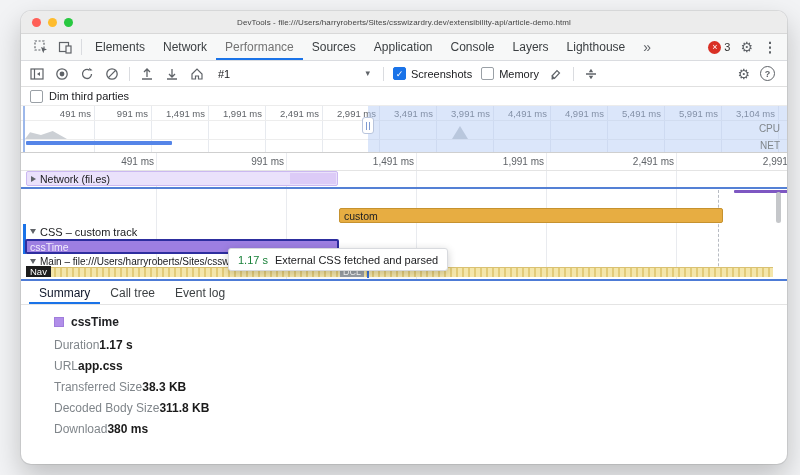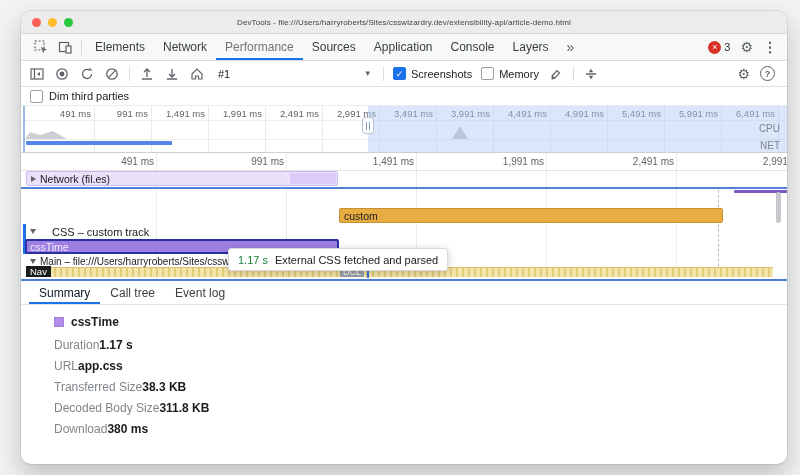--- a/index.html
+++ b/index.html
@@ -54,21 +54,21 @@
   .fl-tick{position:absolute;top:3px;width:72px;text-align:right;font-size:10px;color:#5f6368;white-space:nowrap;}
   .tri-right{width:0;height:0;border-top:3.5px solid transparent;border-bottom:3.5px solid transparent;border-left:5px solid #5f6368;display:inline-block;}
   .tri-down{width:0;height:0;border-left:3.5px solid transparent;border-right:3.5px solid transparent;border-top:5px solid #5f6368;display:inline-block;}
   .net-bar{position:absolute;left:5px;top:18px;width:312px;height:15px;background:#eae1fb;border:1px solid #cbb8f1;border-radius:2px;box-sizing:border-box;display:flex;align-items:center;gap:4px;padding-left:4px;font-size:10.5px;color:#202124;}
   .net-seg{position:absolute;right:1px;top:1px;bottom:1px;width:46px;background:#dccbf7;}
   .net-divider{position:absolute;left:0;right:0;top:34px;height:2px;background:#5480d5;}
   .tr-seg{position:absolute;left:713px;top:37px;width:58px;height:3px;background:#7e57c2;border-radius:1px;}
   .dash-line{position:absolute;left:697px;top:37px;bottom:3px;width:0;border-left:1px dashed #b7bbc2;}
   .js-bar{position:absolute;left:318px;top:55px;width:384px;height:15px;background:#e7ad42;border:1px solid #c6922f;border-radius:2px;box-sizing:border-box;display:flex;align-items:center;padding-left:4px;font-size:10.5px;color:#202124;}
   .track-accent{position:absolute;left:2px;top:71px;width:2.5px;height:30px;background:#1a73e8;}
-  .css-header{position:absolute;left:9px;top:72px;height:13px;display:flex;align-items:center;gap:16px;font-size:11px;color:#202124;white-space:nowrap;}
+  .css-header{position:absolute;left:9px;top:72px;height:13px;display:flex;align-items:center;gap:4px;font-size:11px;color:#202124;white-space:nowrap;}
   .css-bar{position:absolute;left:4px;top:86px;width:314px;height:15px;background:#9d7fe2;border:2px solid #2d2e9f;border-radius:2px;box-sizing:border-box;display:flex;align-items:center;padding-left:3px;font-size:10.5px;color:#f1ecfc;}
   .main-header{position:absolute;left:9px;top:102px;height:12px;display:flex;align-items:center;gap:4px;font-size:10px;color:#202124;white-space:nowrap;width:465px;overflow:hidden;}
   .nav-strip{position:absolute;left:5px;top:114px;width:747px;height:10px;background:repeating-linear-gradient(90deg,#f4e6ab 0 4px,#e2cb79 4px 6px);border-top:1px solid #d9c172;box-sizing:border-box;}
   .nav-badge{position:absolute;left:5px;top:113px;height:11px;line-height:11px;background:#1c1c1c;color:#fff;font-size:9.5px;padding:0 4px;z-index:3;}
   .dcl-badge{position:absolute;left:319px;top:114px;height:10px;line-height:10px;background:#9aa0a6;color:#fff;font-size:9px;padding:0 3px;z-index:3;}
   .dcl-line{position:absolute;left:346px;top:112px;width:2px;height:13px;background:#3b6fd4;z-index:3;}
   .vscroll{position:absolute;right:6px;top:39px;width:5px;height:31px;background:#c5c7ca;border-radius:3px;}
   .tooltip{position:absolute;left:207px;top:95px;height:21px;background:#fff;border:1px solid #d8dade;border-radius:3px;box-shadow:0 2px 8px rgba(0,0,0,.2);display:flex;align-items:center;gap:7px;padding:0 9px;font-size:11px;z-index:6;white-space:nowrap;}
   .tooltip .dur{color:#188038;}
   .tooltip .txt{color:#202124;}
@@ -114,20 +114,21 @@
         </svg>
     </span>
     <span class="tb-sep"></span>
     <div class="tab">Elements</div>
     <div class="tab">Network</div>
     <div class="tab active">Performance</div>
     <div class="tab">Sources</div>
     <div class="tab">Application</div>
     <div class="tab">Console</div>
     <div class="tab">Layers</div>
+    <div class="tab">Lighthouse</div>
     <div class="tab">
         <span class="glyph">»</span>
       </div>
     <div class="tab-right">
       <span class="err-badge">
         <span class="err-dot">×</span>
         <span>3</span>
       </span>
       <span class="glyph">⚙</span>
       <span class="glyph" style="font-weight:bold">⋮</span>
@@ -225,21 +226,21 @@
     <span class="ov-tick" style="left:130px">1,491 ms</span>
     <span class="ov-tick" style="left:187px">1,991 ms</span>
     <span class="ov-tick" style="left:244px">2,491 ms</span>
     <span class="ov-tick" style="left:301px">2,991 ms</span>
     <span class="ov-tick" style="left:358px">3,491 ms</span>
     <span class="ov-tick" style="left:415px">3,991 ms</span>
     <span class="ov-tick" style="left:472px">4,491 ms</span>
     <span class="ov-tick" style="left:529px">4,991 ms</span>
     <span class="ov-tick" style="left:586px">5,491 ms</span>
     <span class="ov-tick" style="left:643px">5,991 ms</span>
-    <span class="ov-tick" style="left:700px">6,491 ms</span>
+    <span class="ov-tick" style="left:700px">3,104 ms</span>
     <div class="mound-left"></div>
     <div class="mound-right"></div>
     <div class="netbar"></div>
     <div class="ov-shade"></div>
     <span class="ov-lane-label" style="top:17px">CPU</span>
     <span class="ov-lane-label" style="top:34px">NET</span>
     <div class="ov-handle-left"></div>
     <div class="ov-handle-right">
         <i></i>
         <i></i>

